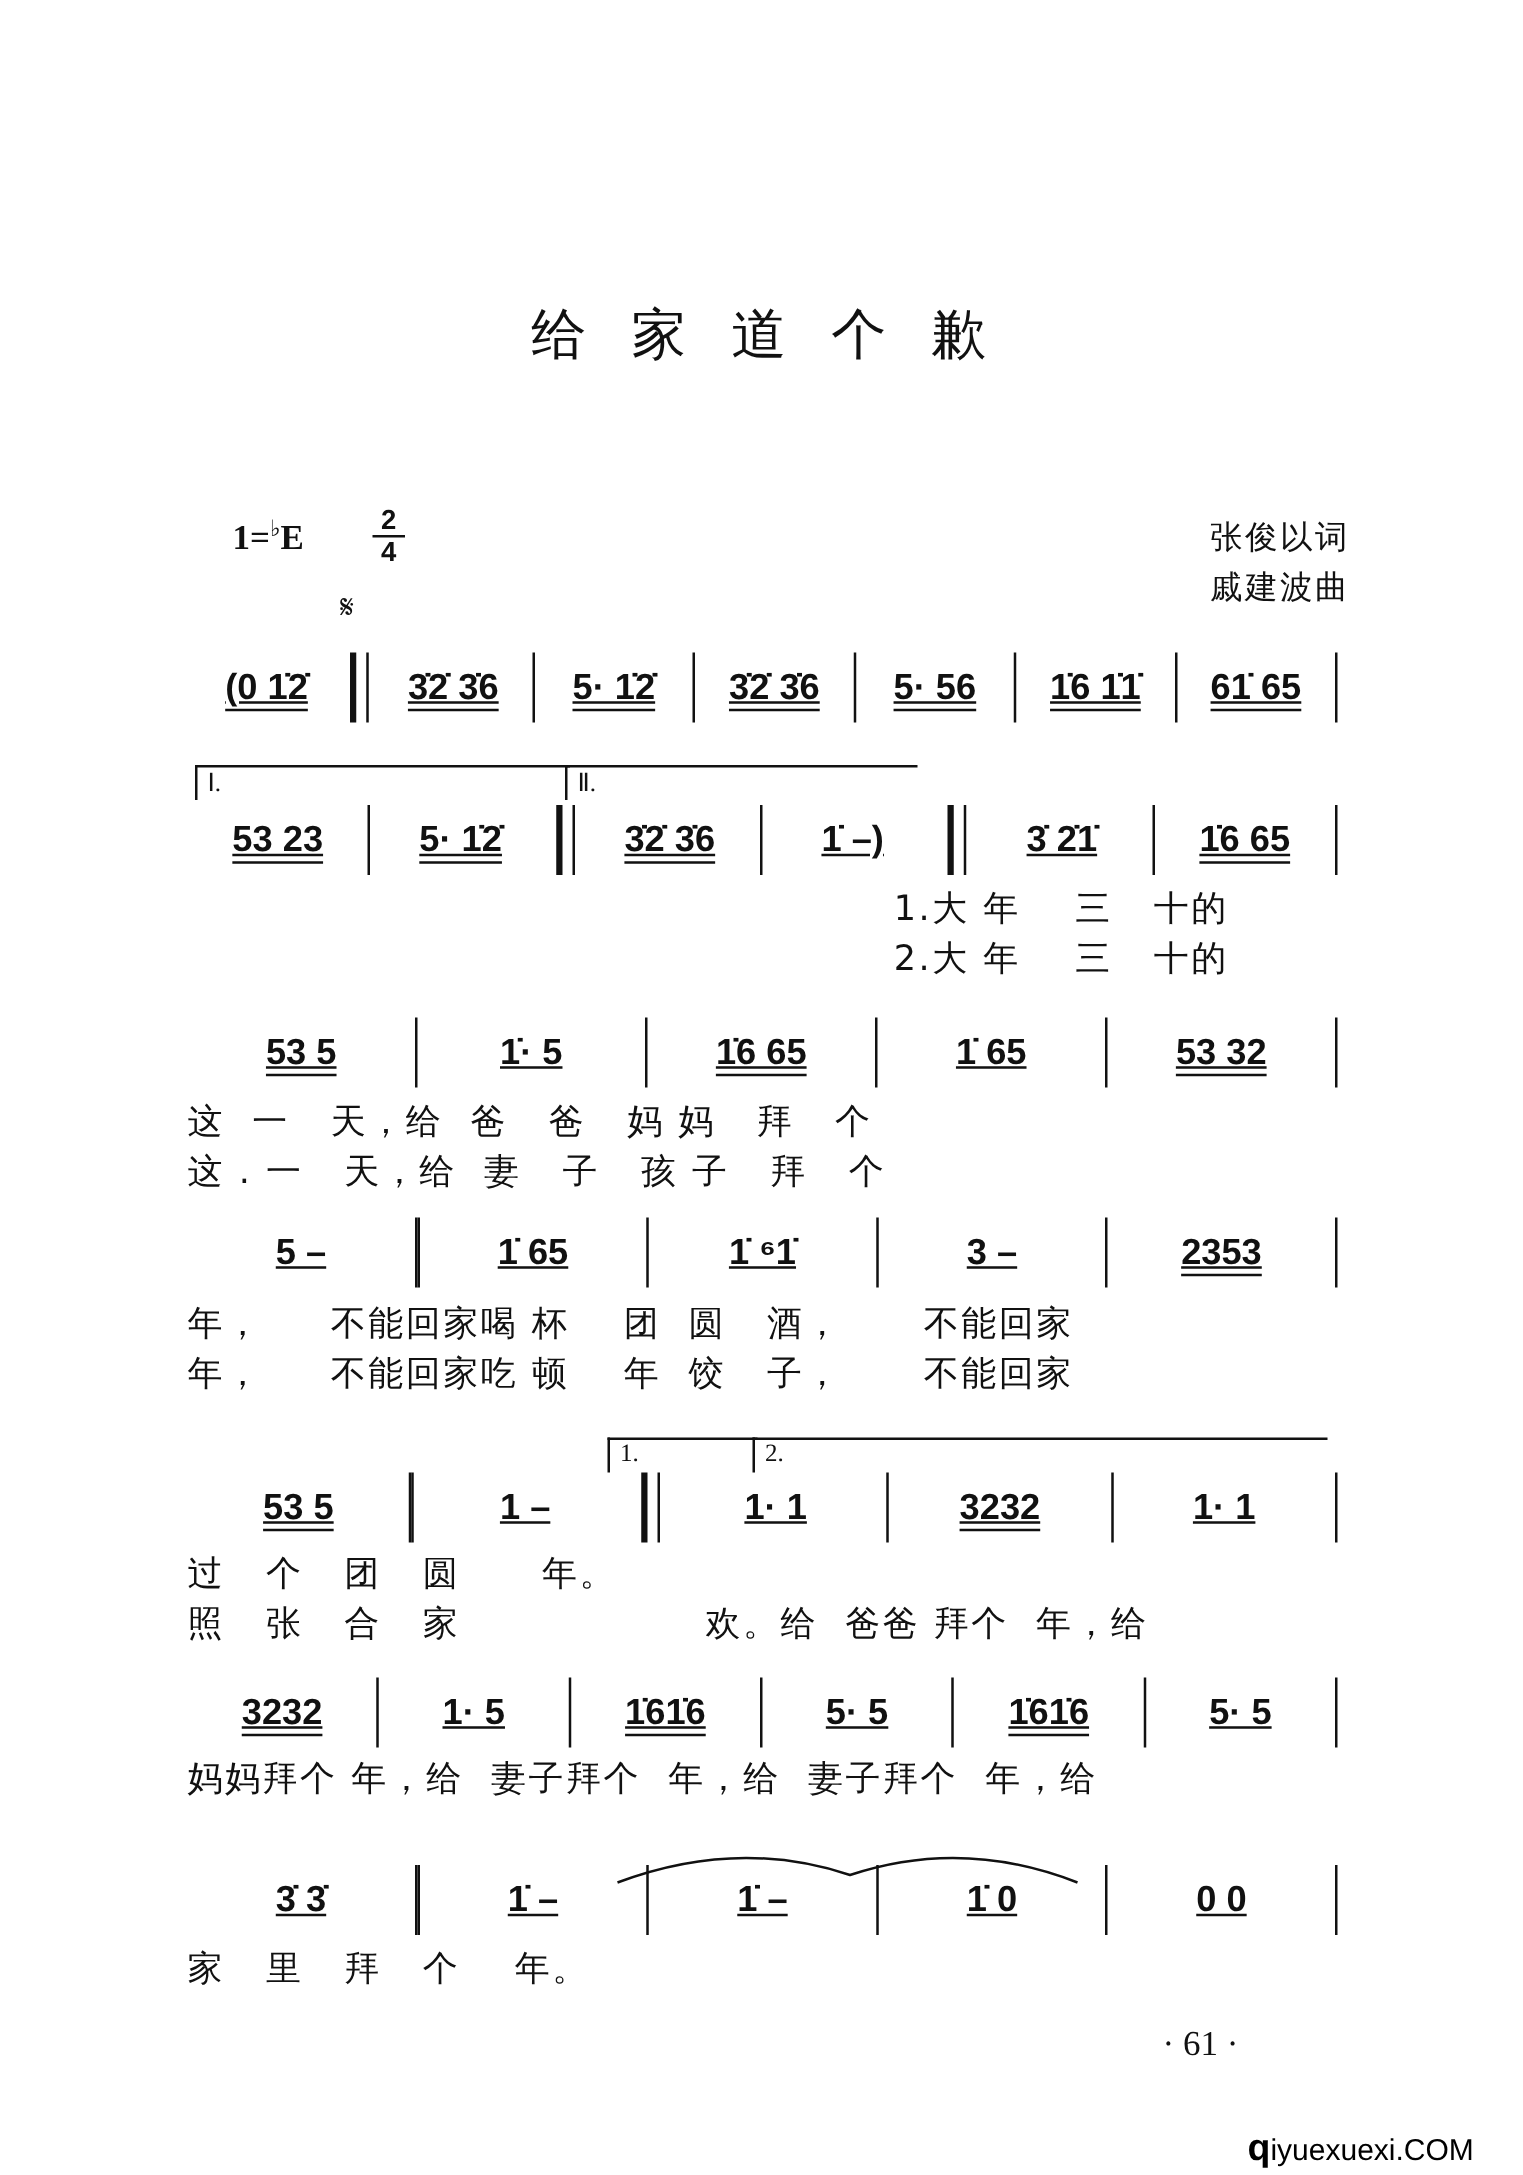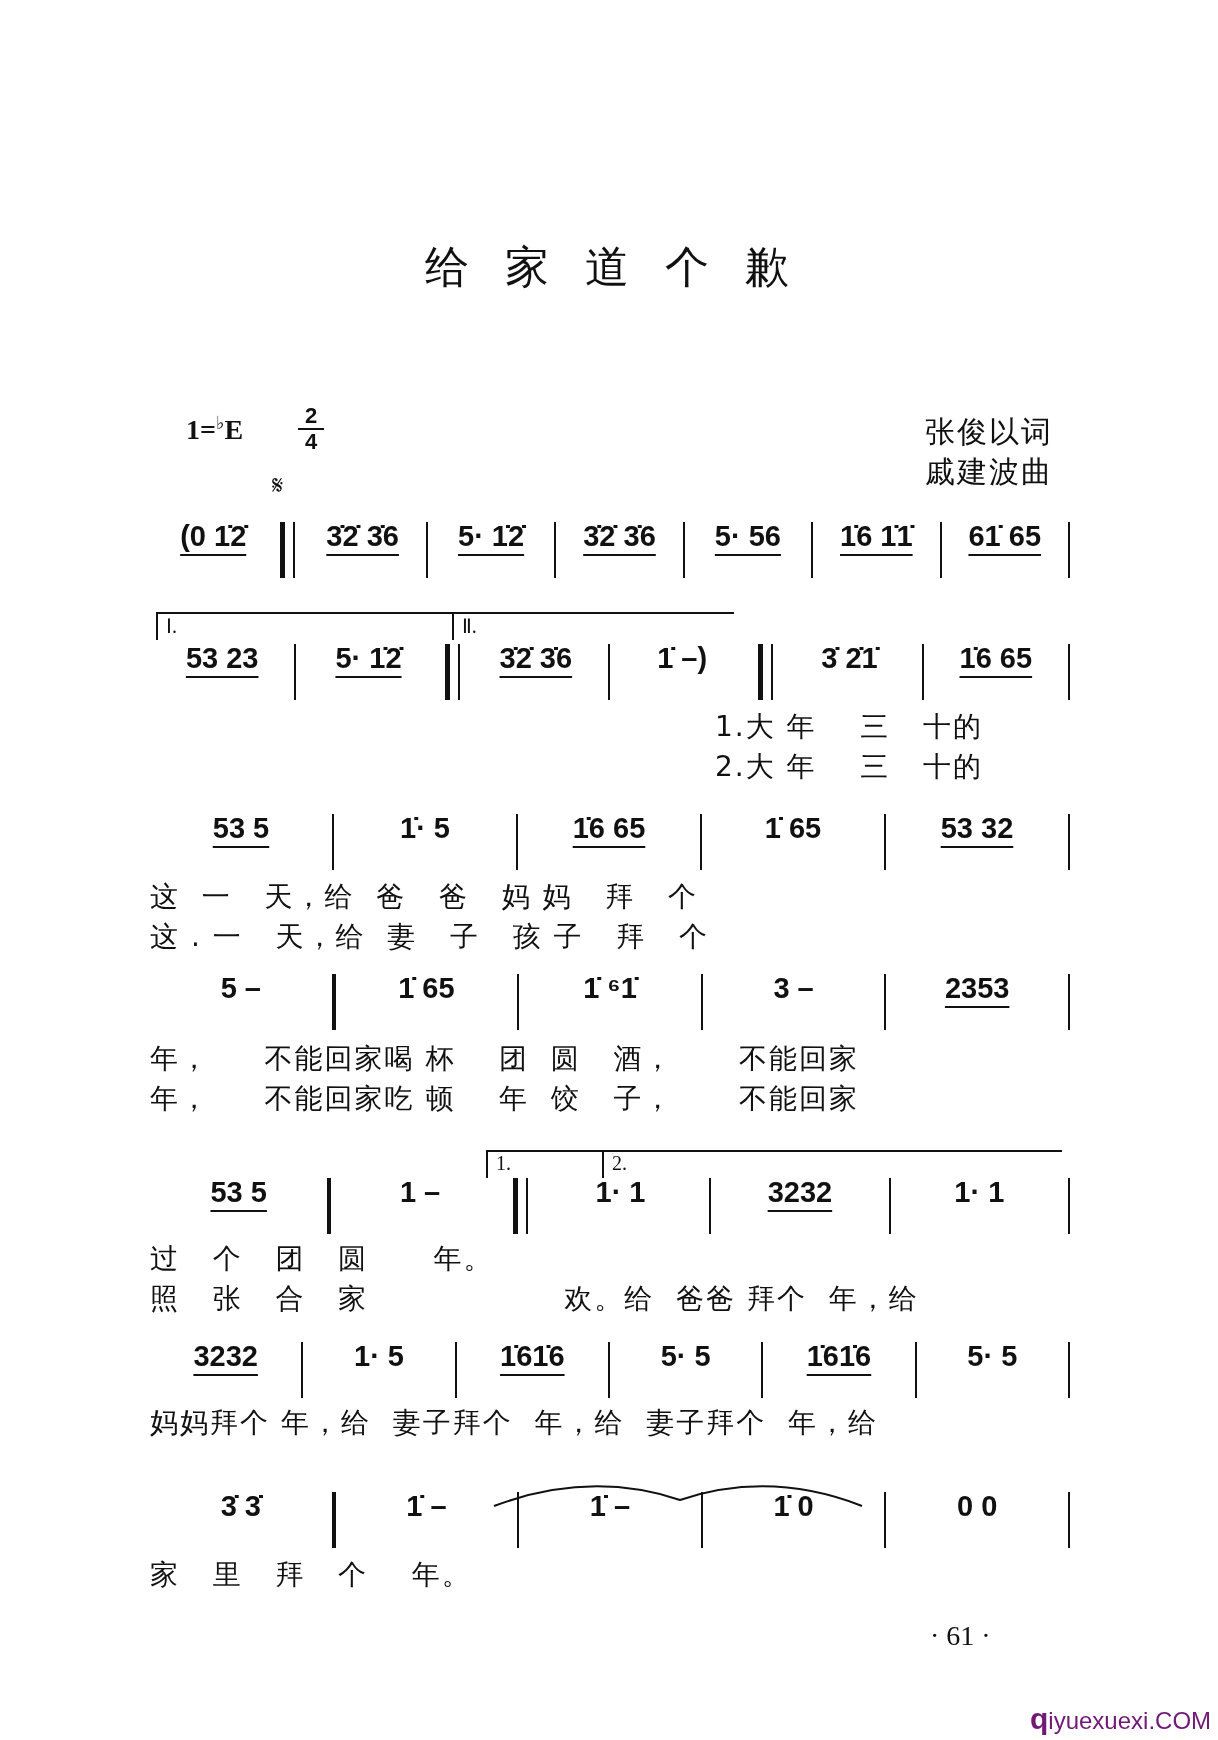--- a/index.html
+++ b/index.html
@@ -5,32 +5,32 @@
   html, body { margin:0; padding:0; background:#fff; }
   body { width:1218px; height:1740px; position:relative; overflow:hidden;
          font-family:"Liberation Sans", "DejaVu Sans", sans-serif; color:#111; }
   .abs { position:absolute; }
   .title { left:0; width:1218px; top:238px; text-align:center;
            font-family:"DejaVu Serif", serif; font-size:44px; letter-spacing:36px; font-weight:normal;margin-left:16px; }
   .key { left:186px; top:412px; font-size:28px; font-weight:bold; font-family:"Liberation Serif", serif; }
   .key sup { font-size:18px; font-weight:normal; }
   .timesig { left:298px; top:404px; font-weight:bold; font-size:22px; text-align:center; width:26px; line-height:24px; }
   .timesig .line { border-top:2px solid #111; }
-  .credit { right:165px; font-size:30px; font-family:Liberation Serif, serif; letter-spacing:2px; }
+  .credit { right:138px; font-size:26px; font-family:Liberation Serif, serif; letter-spacing:2px; }
   .segno { left:272px; top:470px; font-size:26px; }
   .row { left:150px; width:920px; height:60px; }
   .notes { display:flex; align-items:center; height:60px; font-size:29px; font-weight:bold; white-space:nowrap; }
-  .m { display:flex; justify-content:space-around; flex:1; height:60px; position:relative; }
+  .m { display:flex; align-items:center; justify-content:space-around; flex:1; height:60px; position:relative;text-decoration:underline; }
   .bar { width:2px; height:56px; background:#111; flex:none; }
   .dbar { width:8px; height:56px; border-left:5px solid #111; border-right:2px solid #111; flex:none; margin:0 4px; }
   .g { text-decoration:underline; text-underline-offset:8px; text-decoration-thickness:2px; }
   .lyr { left:150px; width:920px; font-size:28px; font-family:"DejaVu Sans", sans-serif; white-space:pre; letter-spacing:2px; }
   .volta { border-top:2px solid #111; border-left:2px solid #111; height:26px; font-size:20px; font-family:"Liberation Serif", serif; padding-left:8px; }
   .pagenum { left:930px; top:1620px; font-size:28px; font-family:"Liberation Serif", serif; }
-  .wm { left:1030px; top:1702px; color:#701a75; font-size:24px; }
+  .wm { left:998px; top:1702px; color:#000000; font-size:24px; }
   .wm b { font-size:30px; }
 </style>
 </head>
 <body>
 
 <div class="abs title">给家道个歉</div>
 
 <div class="abs key">
   <span>1=</span><sup>♭</sup><span>E</span>
 </div>

